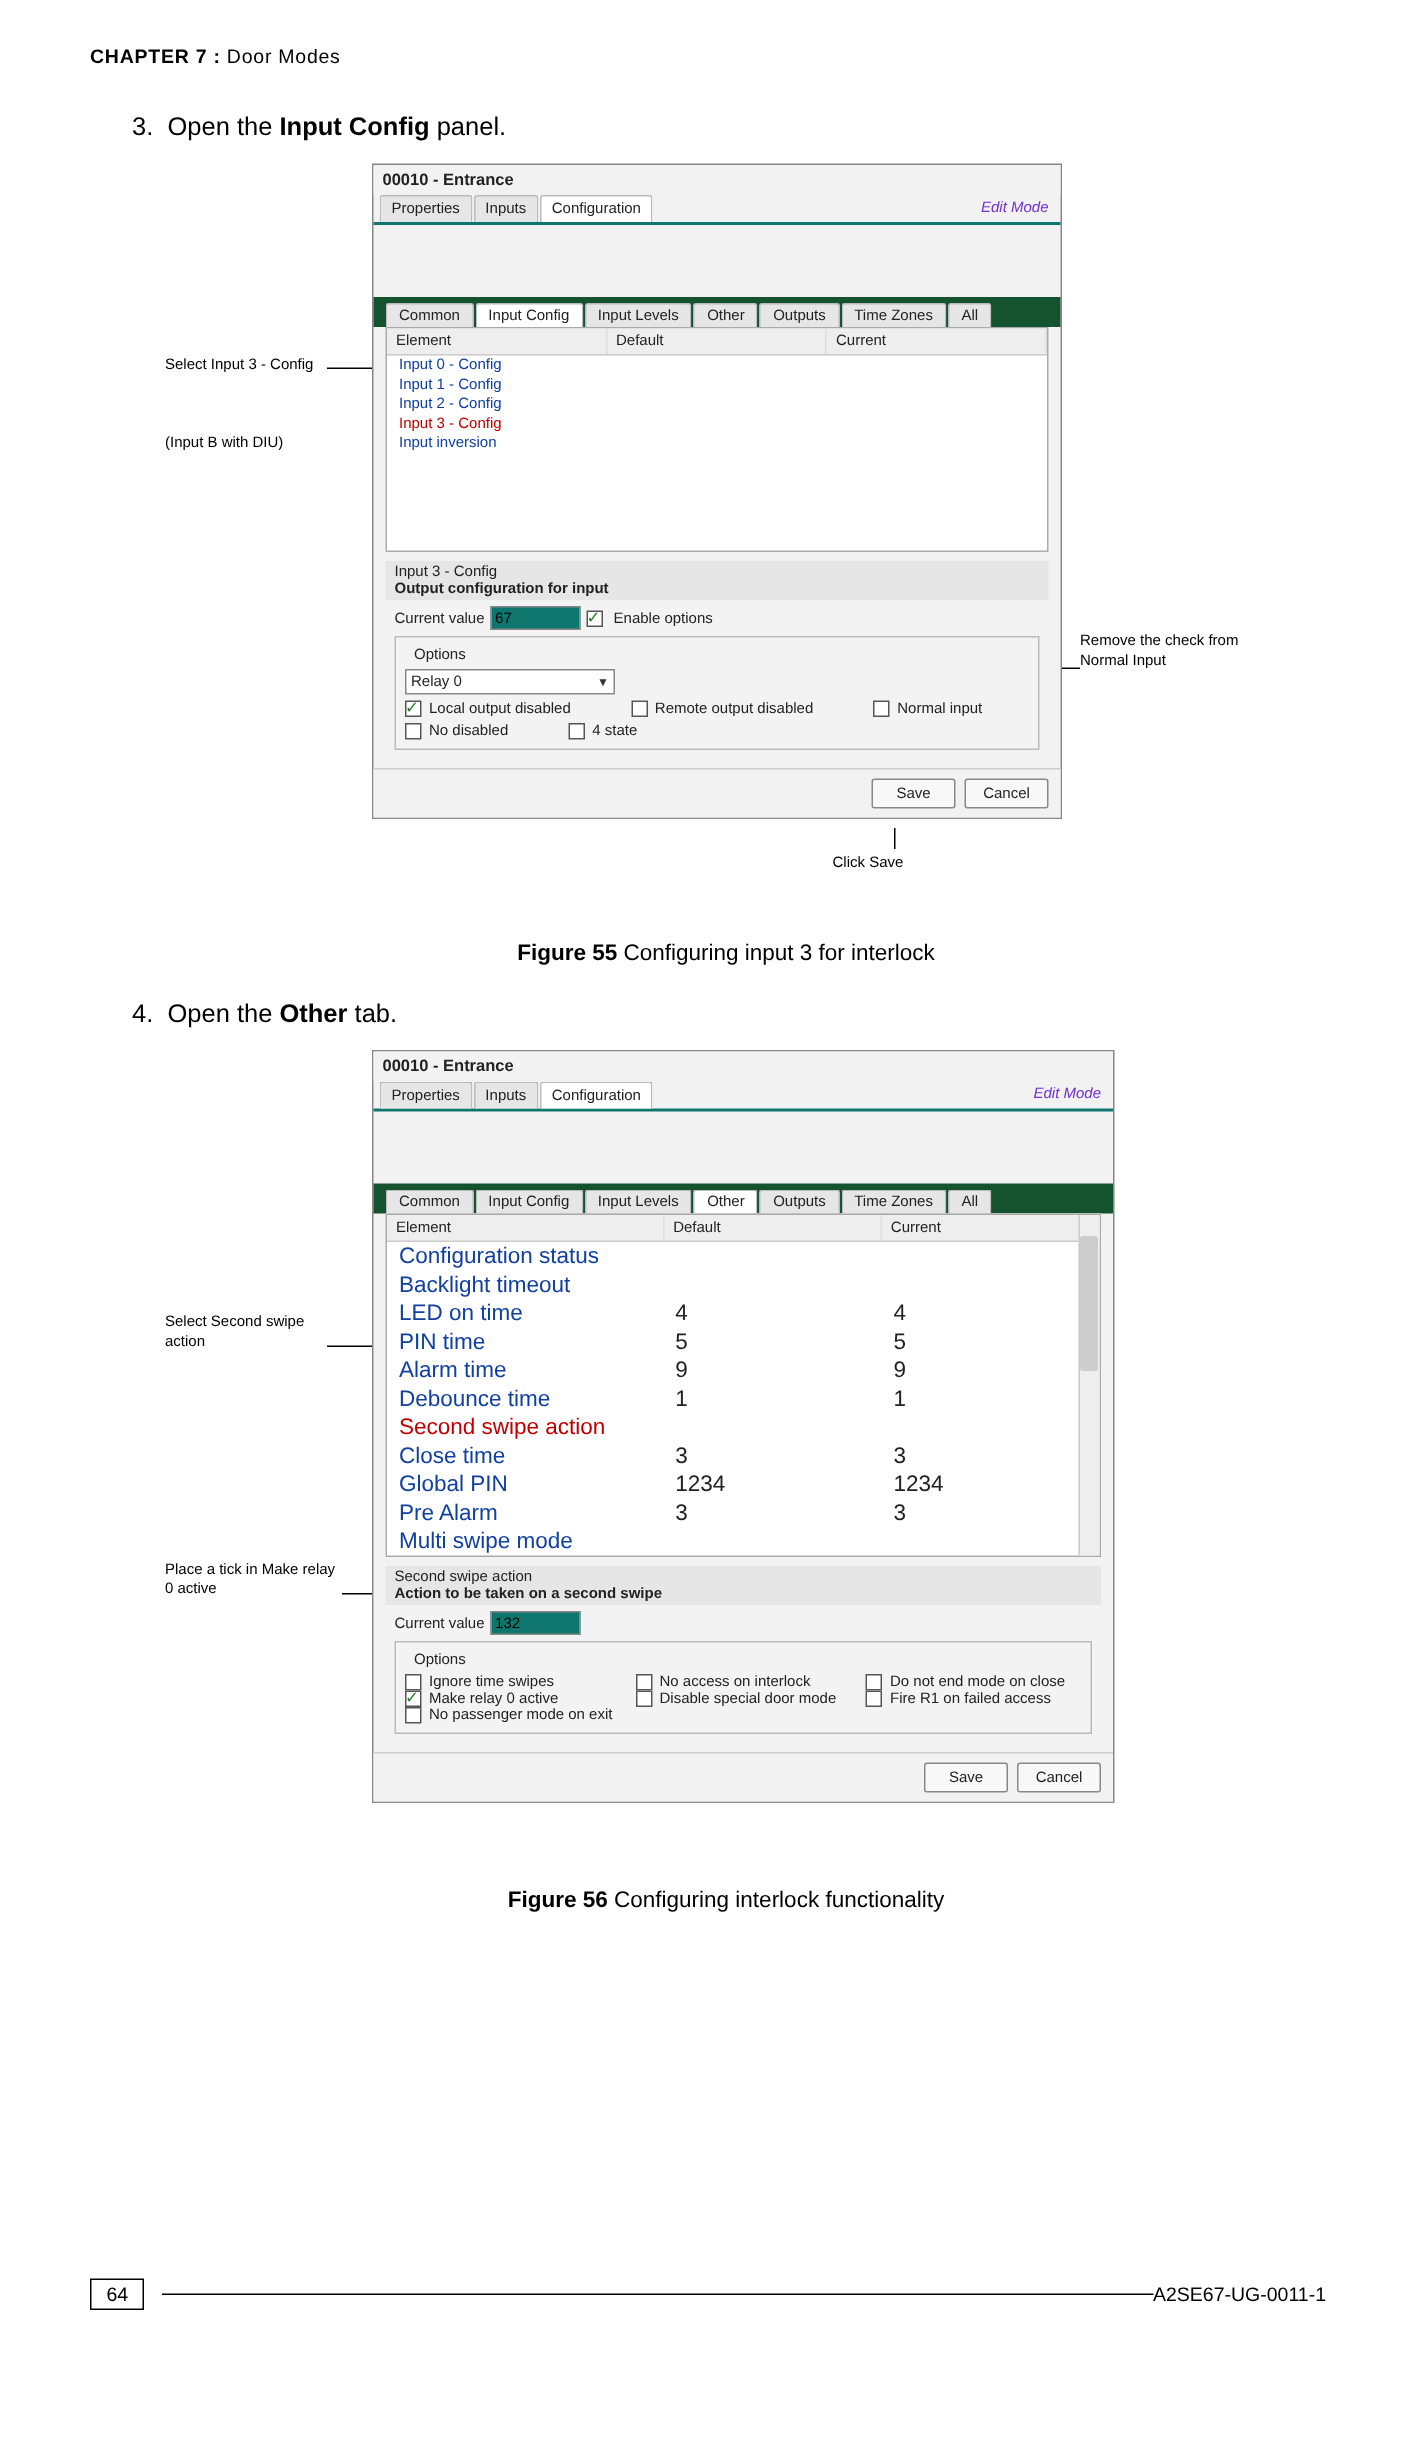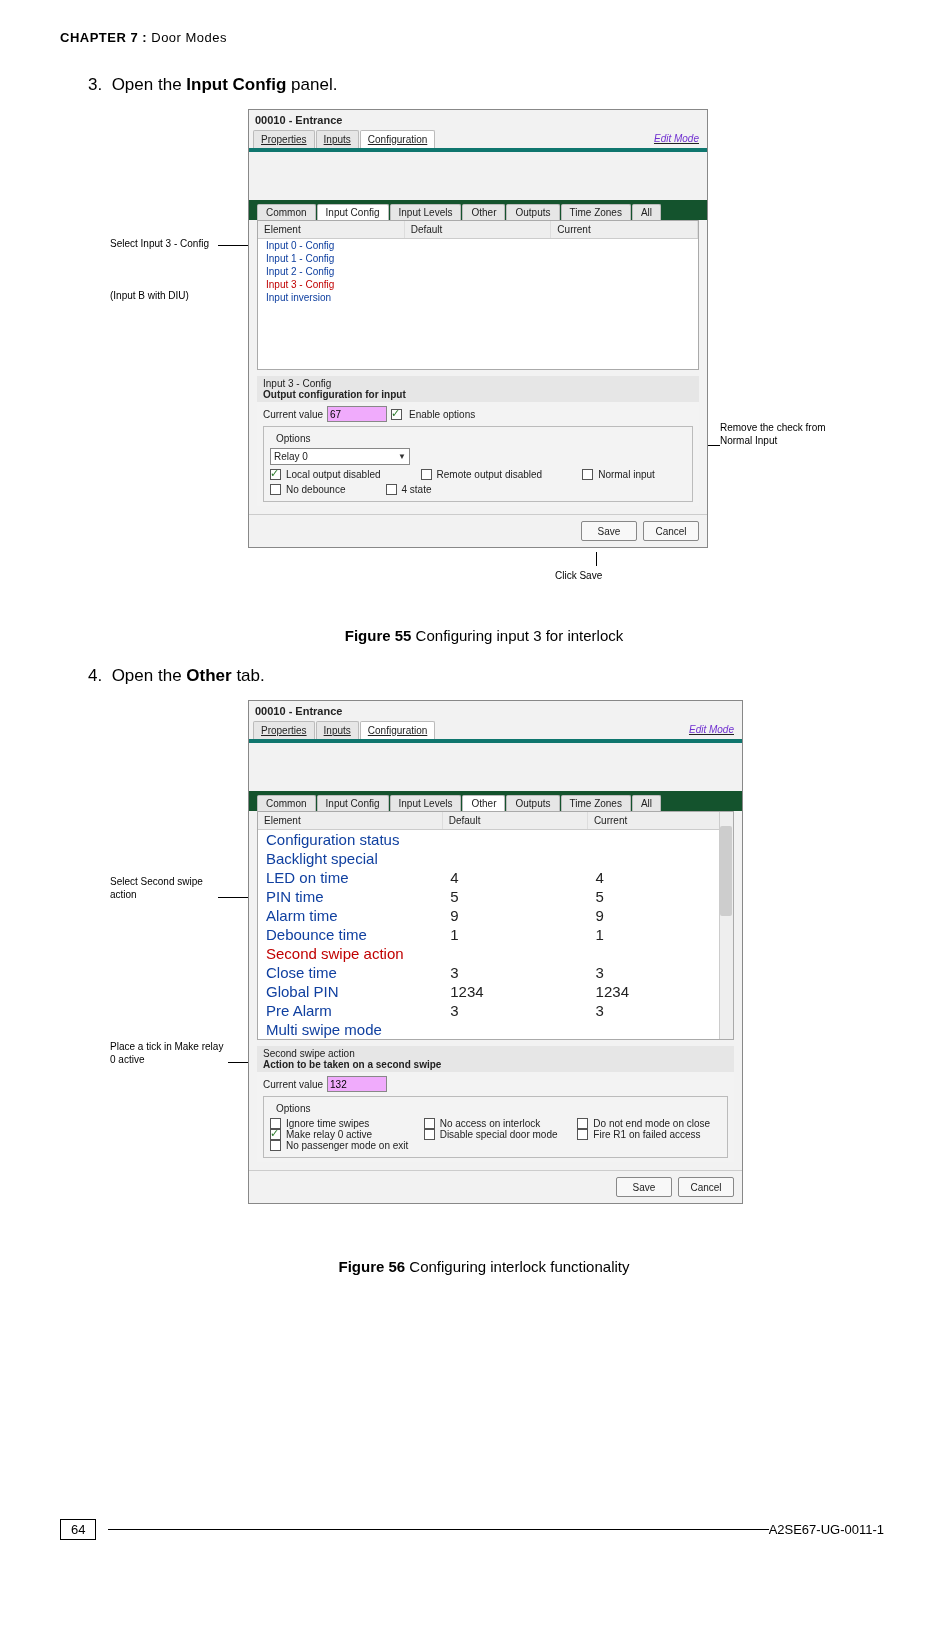--- a/index.html
+++ b/index.html
@@ -9,21 +9,21 @@
 .chapter-header .bold{font-weight:bold;}
 .step{font-size:17px;margin:10px 0 14px 28px;}
 .step b{font-weight:bold;}
 .figure-wrap{position:relative;margin-bottom:18px;}
 .callout{position:absolute;font-size:10px;line-height:1.3;}
 .callout-line{position:absolute;background:#000;}
 .figure-caption{text-align:center;font-size:15px;margin:12px 0 22px 0;}
 .figure-caption b{font-weight:bold;}
 .app-window{background:#f2f2f2;border:1px solid #888;width:460px;font-size:10px;color:#222;}
 .app-title{font-weight:bold;padding:4px 6px;background:#f2f2f2;font-size:11px;}
-.tabbar{display:flex;border-bottom:4px solid #0f766e;padding:0 4px;text-decoration:underline;}
+.tabbar{display:flex;border-bottom:2px solid #0f766e;padding:0 4px;}
 .tab{padding:3px 7px;background:#e6e6e6;border:1px solid #bbb;border-bottom:none;margin-right:1px;border-radius:2px 2px 0 0;font-size:10px;cursor:pointer;}
 .tab.active{background:#fff;}
 .edit-mode{margin-left:auto;color:#7030d0;font-size:10px;padding:3px 4px;font-style:italic;}
 .subtabs{display:flex;padding:4px 8px 0 8px;background:#14532d;margin-top:48px;}
 .subtab{padding:2px 8px;background:#e6e6e6;border:1px solid #bbb;border-bottom:none;margin-right:1px;border-radius:2px 2px 0 0;font-size:10px;cursor:pointer;}
 .subtab.active{background:#fff;}
 .table-area{background:#fff;border:1px solid #aaa;margin:0 8px;min-height:140px;position:relative;}
 .thead{display:flex;background:#eee;border-bottom:1px solid #ccc;}
 .th{flex:1;padding:3px 6px;font-size:10px;border-right:1px solid #ddd;}
 .trow{padding:1px 8px;color:#1040a0;font-size:10px;cursor:pointer;}
@@ -31,21 +31,21 @@
 .data-cells{display:flex;}
 .data-cells .cell{flex:1;padding:1px 8px;font-size:15px;}
 .data-cells .name{color:#1040a0;flex:1.3;}
 .scrollbar{position:absolute;right:0;top:0;bottom:0;width:14px;background:#eee;border-left:1px solid #ccc;}
 .scroll-thumb{position:absolute;right:1px;width:12px;background:#cdcdcd;border-radius:2px;}
 .detail-panel{margin:6px 8px 8px 8px;}
 .detail-header{background:#e6e6e6;padding:2px 6px;font-size:10px;}
 .detail-header .bold{font-weight:bold;}
 .detail-body{background:#f3f3f3;padding:4px 6px;}
 .input-line{display:flex;align-items:center;gap:4px;margin-bottom:4px;}
-.text-input{width:60px;height:16px;border:1px solid #888;background:#f0abfc;font-size:10px;padding:0 2px;}
+.text-input{width:60px;height:16px;border:1px solid #888;background:#0f766e;font-size:10px;padding:0 2px;}
 .chk{width:11px;height:11px;border:1px solid #555;background:#fff;display:inline-block;position:relative;margin-right:3px;}
 .chk.checked::after{content:"✓";position:absolute;top:-3px;left:-1px;font-size:11px;color:#2a7a2a;}
 .fieldset{border:1px solid #bbb;padding:6px;margin-top:2px;}
 .fieldset-title{font-size:10px;margin:-11px 0 4px 4px;background:#f3f3f3;display:inline-block;padding:0 2px;}
 .dropdown{width:140px;height:17px;border:1px solid #888;background:#fff;display:flex;align-items:center;padding:0 3px;font-size:10px;justify-content:space-between;}
 .dropdown .arrow{font-size:8px;color:#333;}
 .checkrow{display:flex;gap:40px;margin-top:4px;}
 .check-item{display:flex;align-items:center;font-size:10px;gap:2px;}
 .button-bar{display:flex;justify-content:flex-end;gap:6px;padding:6px 8px;background:#f2f2f2;border-top:1px solid #ccc;}
 .btn{width:56px;height:20px;background:#f8f8f8;border:1px solid #888;border-radius:2px;font-size:10px;display:flex;align-items:center;justify-content:center;cursor:pointer;}
@@ -145,21 +145,21 @@
                   <span>Remote output disabled</span>
                 </div>
               <div class="check-item">
                   <span class="chk"></span>
                   <span>Normal input</span>
                 </div>
             </div>
             <div class="checkrow">
               <div class="check-item">
                   <span class="chk"></span>
-                  <span>No debounce</span>
+                  <span>No disabled</span>
                 </div>
               <div class="check-item">
                   <span class="chk"></span>
                   <span>4 state</span>
                 </div>
             </div>
           </div>
         </div>
       </div>
       <div class="button-bar">
@@ -218,21 +218,21 @@
           <div class="th" style="flex:1.3">Element</div>
           <div class="th">Default</div>
           <div class="th">Current</div>
         </div>
         <div class="data-cells">
             <div class="cell name">Configuration status</div>
             <div class="cell"></div>
             <div class="cell"></div>
           </div>
         <div class="data-cells">
-            <div class="cell name">Backlight special</div>
+            <div class="cell name">Backlight timeout</div>
             <div class="cell"></div>
             <div class="cell"></div>
           </div>
         <div class="data-cells">
             <div class="cell name">LED on time</div>
             <div class="cell">4</div>
             <div class="cell">4</div>
           </div>
         <div class="data-cells">
             <div class="cell name">PIN time</div>

